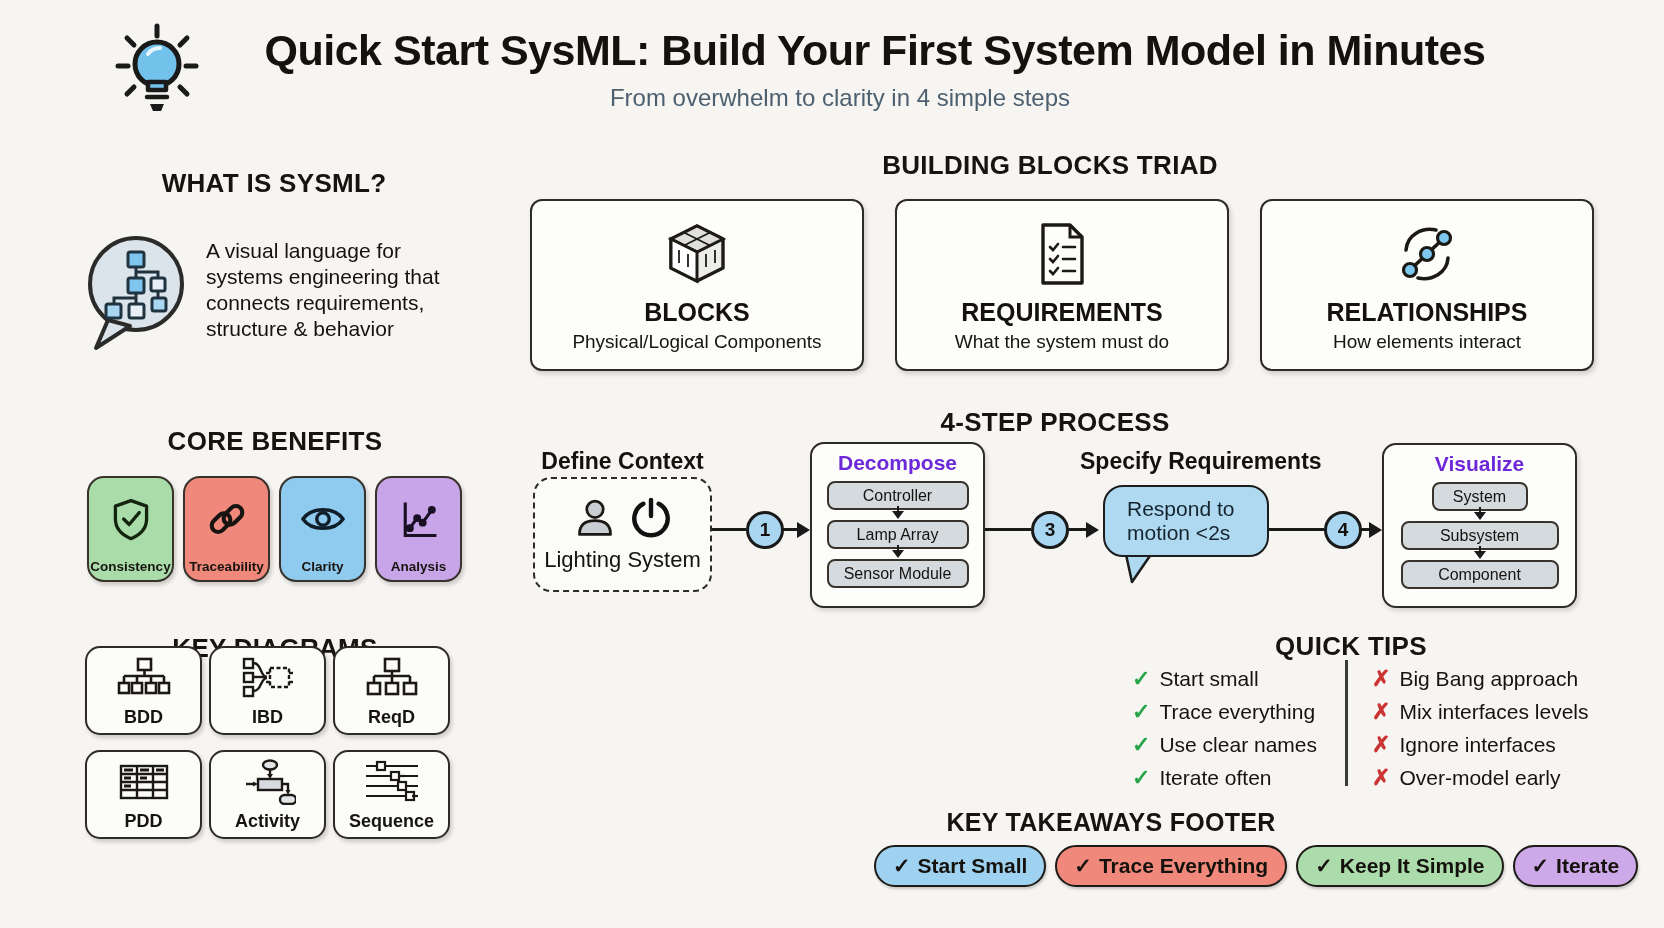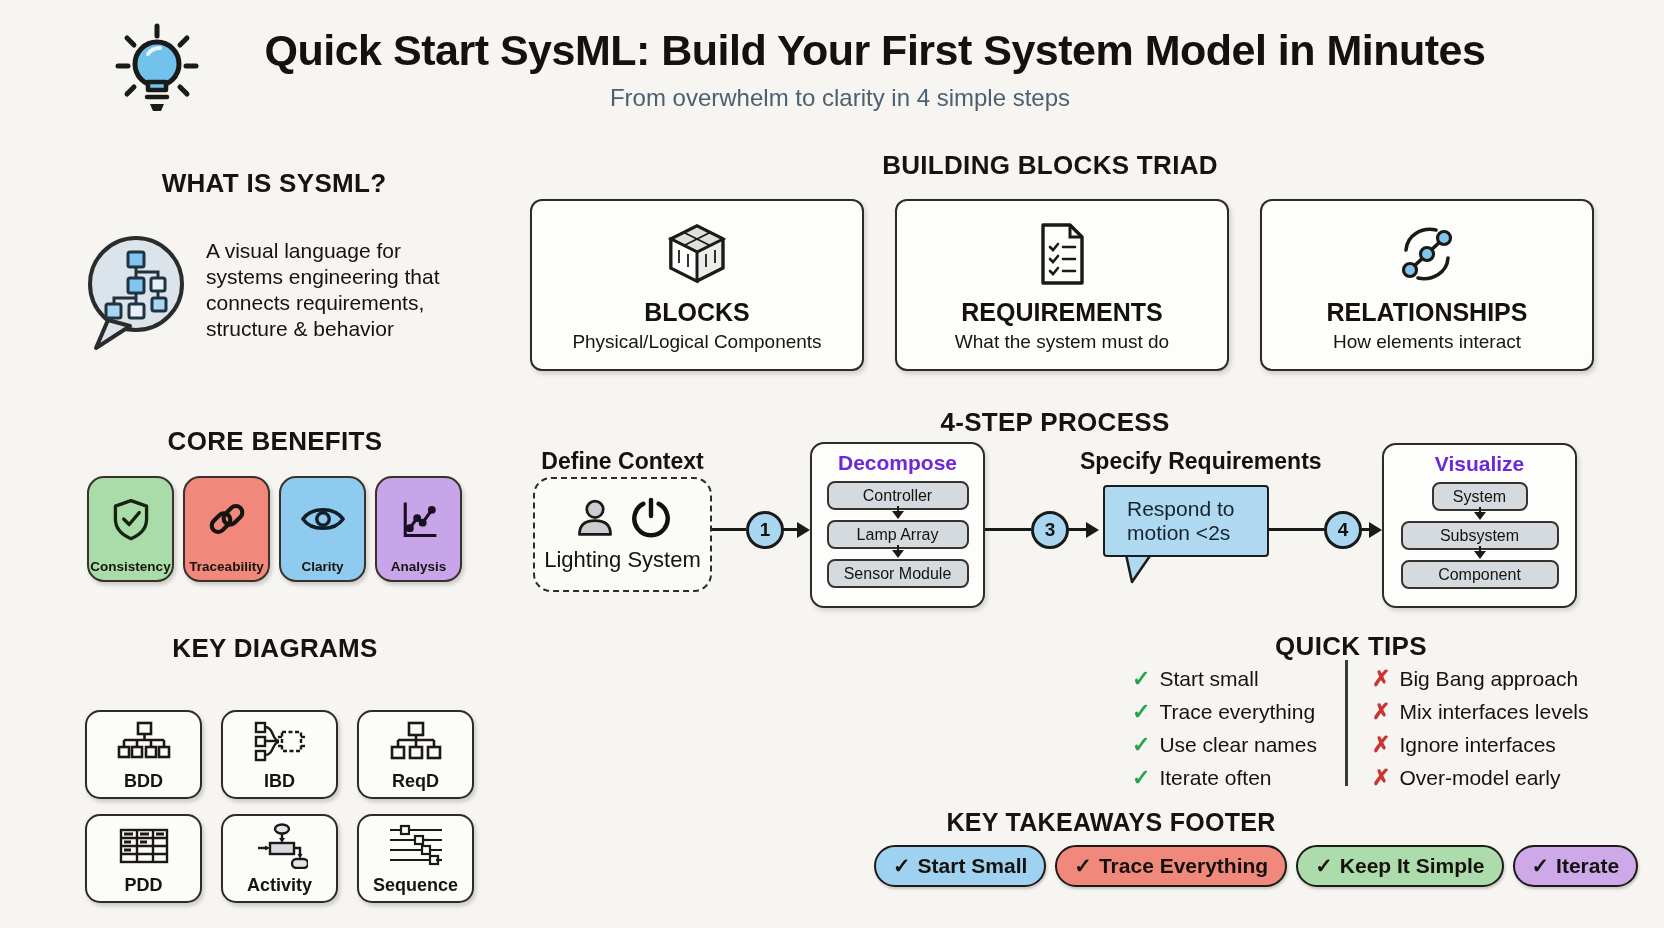--- a/index.html
+++ b/index.html
@@ -16,21 +16,21 @@
   .whatis-desc{position:absolute;left:206px;top:238px;width:262px;font-size:21px;line-height:26px;color:#15130F;font-weight:bold;font-weight:500;}
   .bubble-icon{position:absolute;left:78px;top:228px;}
 
   
   .bcards{position:absolute;left:87px;top:476px;display:flex;gap:9px;}
   .bcard{width:83px;height:96px;border:2.5px solid #38322B;border-radius:17px;display:flex;flex-direction:column;align-items:center;justify-content:flex-end;padding-bottom:6px;box-shadow:2px 3px 4px rgba(0,0,0,.18);}
   .bcard .ic{flex:1;display:flex;align-items:center;justify-content:center;}
   .bcard .lb{font-size:13.5px;font-weight:bold;color:#17140F;white-space:nowrap;}
 
   
-  .dgrid{position:absolute;left:85px;top:710px;display:grid;grid-template-columns:repeat(3,117px);grid-auto-rows:89px;gap:15px 19px;}
+  .dgrid{position:absolute;left:85px;top:646px;display:grid;grid-template-columns:repeat(3,117px);grid-auto-rows:89px;gap:15px 7px;}
   .dcard{background:#FCFCFA;border:2.5px solid #2E2A25;border-radius:15px;display:flex;flex-direction:column;align-items:center;justify-content:flex-end;padding-bottom:5px;box-shadow:2px 3px 4px rgba(0,0,0,.18);}
   .dcard .ic{flex:1;display:flex;align-items:center;justify-content:center;}
   .dcard .lb{font-size:18px;font-weight:bold;color:#17140F;}
 
   
   .tcard{position:absolute;top:199px;width:334px;height:172px;background:#FDFDFB;border:2.5px solid #2E2A25;border-radius:12px;display:flex;flex-direction:column;align-items:center;justify-content:flex-end;padding-bottom:16px;box-sizing:border-box;box-shadow:2px 3px 5px rgba(0,0,0,.16);}
   .tcard .ic{flex:1;display:flex;align-items:center;justify-content:center;padding-top:8px;}
   .tcard .tt{font-size:25px;font-weight:bold;color:#15120D;margin-bottom:4px;}
   .tcard .st{font-size:19px;color:#17150F;}
 
@@ -40,21 +40,21 @@
   .ctx-icons{display:flex;align-items:center;gap:14px;}
   .ctx-name{font-size:22px;color:#15130F;}
   .pbox{position:absolute;background:#FDFDFB;border:2.5px solid #2E2A25;border-radius:14px;box-sizing:border-box;display:flex;flex-direction:column;align-items:center;padding-top:7px;box-shadow:2px 3px 5px rgba(0,0,0,.14);}
   .pbox .bt{font-size:21px;font-weight:bold;color:#6d28d9;margin-bottom:6px;}
   .comp{background:#D5DADF;border:2.2px solid #37322C;border-radius:8px;font-size:16px;color:#15130F;display:flex;align-items:center;justify-content:center;height:29px;box-sizing:border-box;}
   .varrow{width:0;height:0;border-left:6px solid transparent;border-right:6px solid transparent;border-top:8px solid #1A1A1A;position:relative;margin:1px 0;}
   .varrow::before{content:"";position:absolute;left:-1px;top:-8px;width:2.4px;height:6px;background:#1A1A1A;transform:translateY(-5px);}
   .numcircle{position:absolute;top:511px;width:32px;height:32px;border-radius:50%;background:#A9D7F2;border:3px solid #1A1A1A;display:flex;align-items:center;justify-content:center;font-size:19px;font-weight:bold;color:#15120D;z-index:3;}
   .hline{position:absolute;top:528px;height:3px;background:#1A1A1A;z-index:1;}
   .ahead{position:absolute;top:521.5px;width:0;height:0;border-top:8px solid transparent;border-bottom:8px solid transparent;border-left:13px solid #1A1A1A;z-index:1;}
-  .spbubble{position:absolute;left:1103px;top:485px;width:162px;height:68px;background:#AFD9F0;border:2.5px solid #1C1C1C;border-radius:4px;display:flex;align-items:center;justify-content:center;text-align:left;font-size:21px;color:#123;color:#15232E;z-index:2;}
+  .spbubble{position:absolute;left:1103px;top:485px;width:162px;height:68px;background:#AFD9F0;border:2.5px solid #1C1C1C;border-radius:20px;display:flex;align-items:center;justify-content:center;text-align:left;font-size:21px;color:#123;color:#15232E;z-index:2;}
   .sptail{position:absolute;left:1122px;top:548px;z-index:1;}
 
   
   .tips-col{position:absolute;top:666px;display:flex;flex-direction:column;gap:7px;}
   .tip{display:flex;align-items:center;font-size:21px;color:#15130F;white-space:nowrap;}
   .tip .g{font-weight:bold;font-size:22px;margin-right:9px;}
   .tip .g.ok{color:#27A348;}
   .tip .g.no{color:#CC3333;}
   .tips-div{position:absolute;left:1345px;top:660px;width:2.5px;height:126px;background:#3A3A3A;}
 

